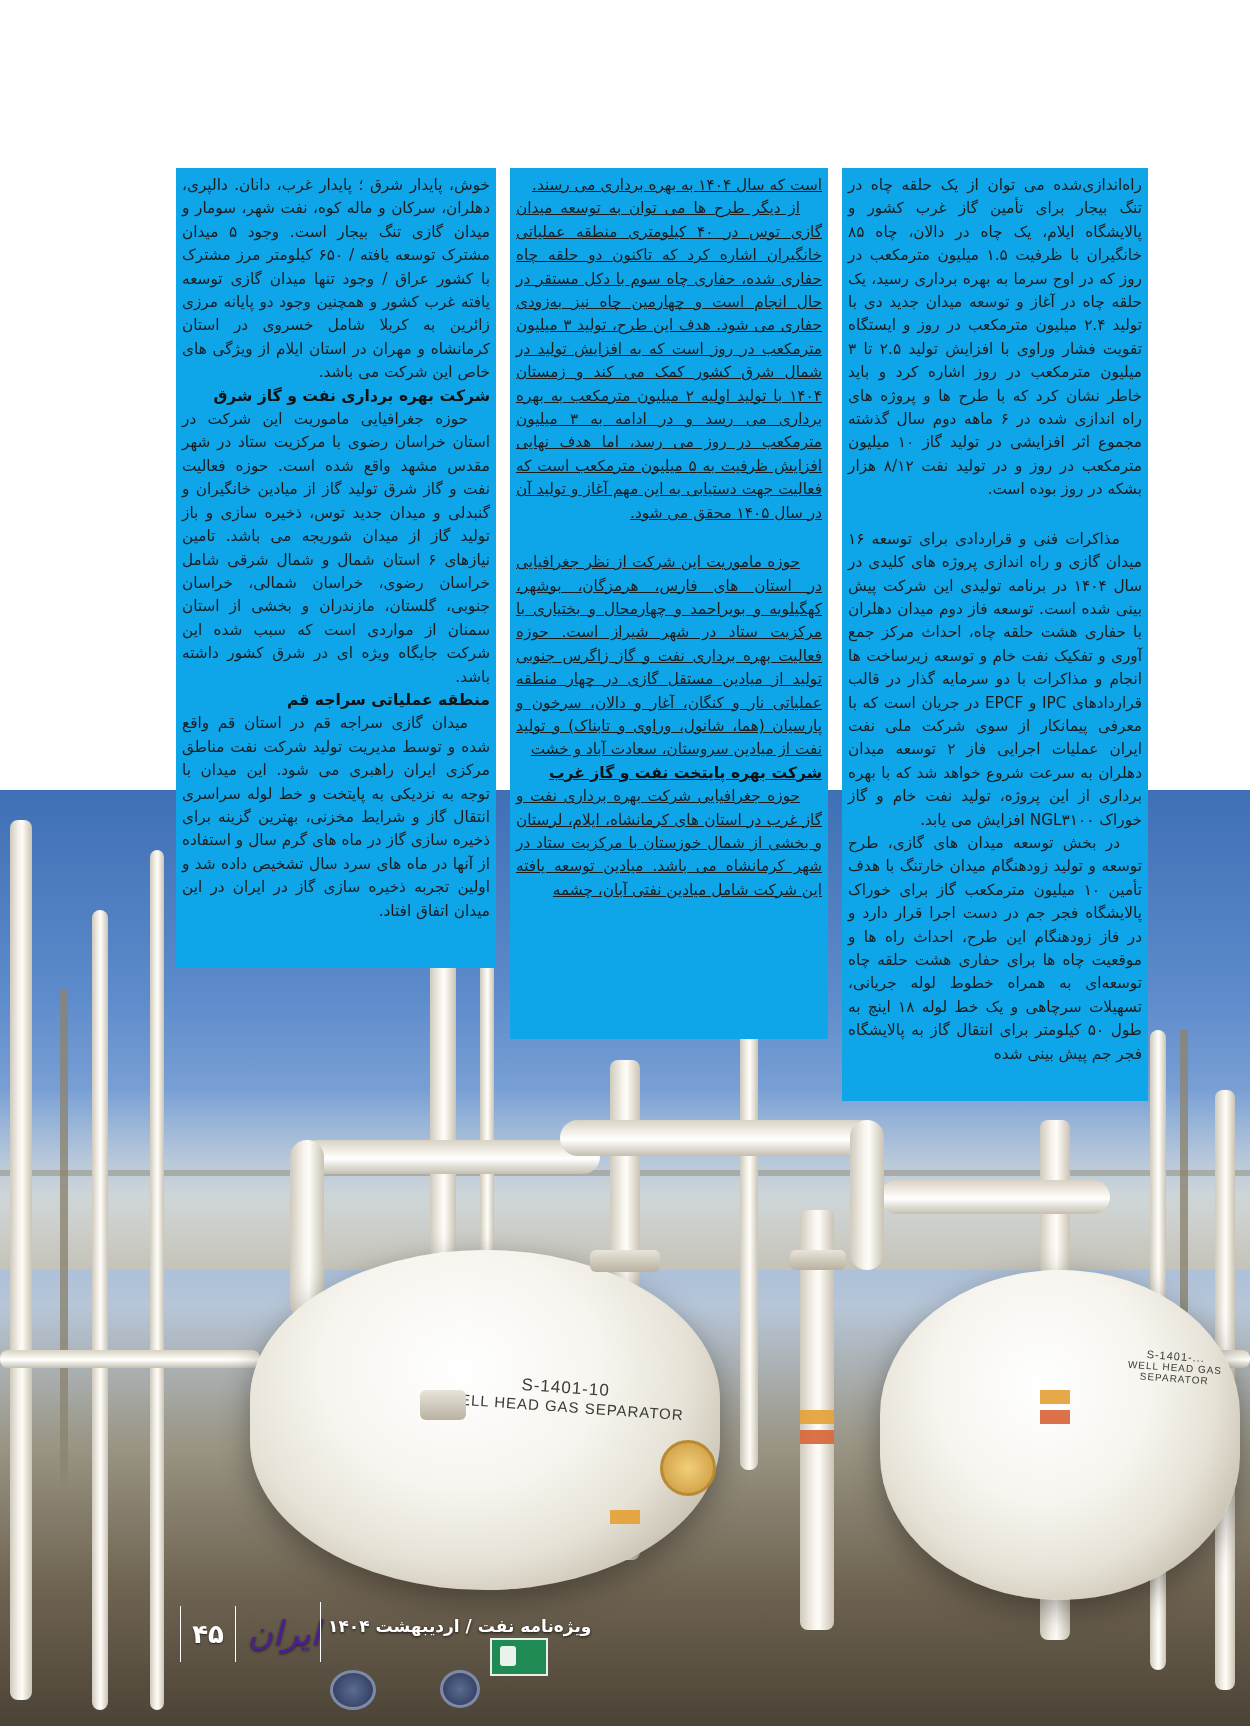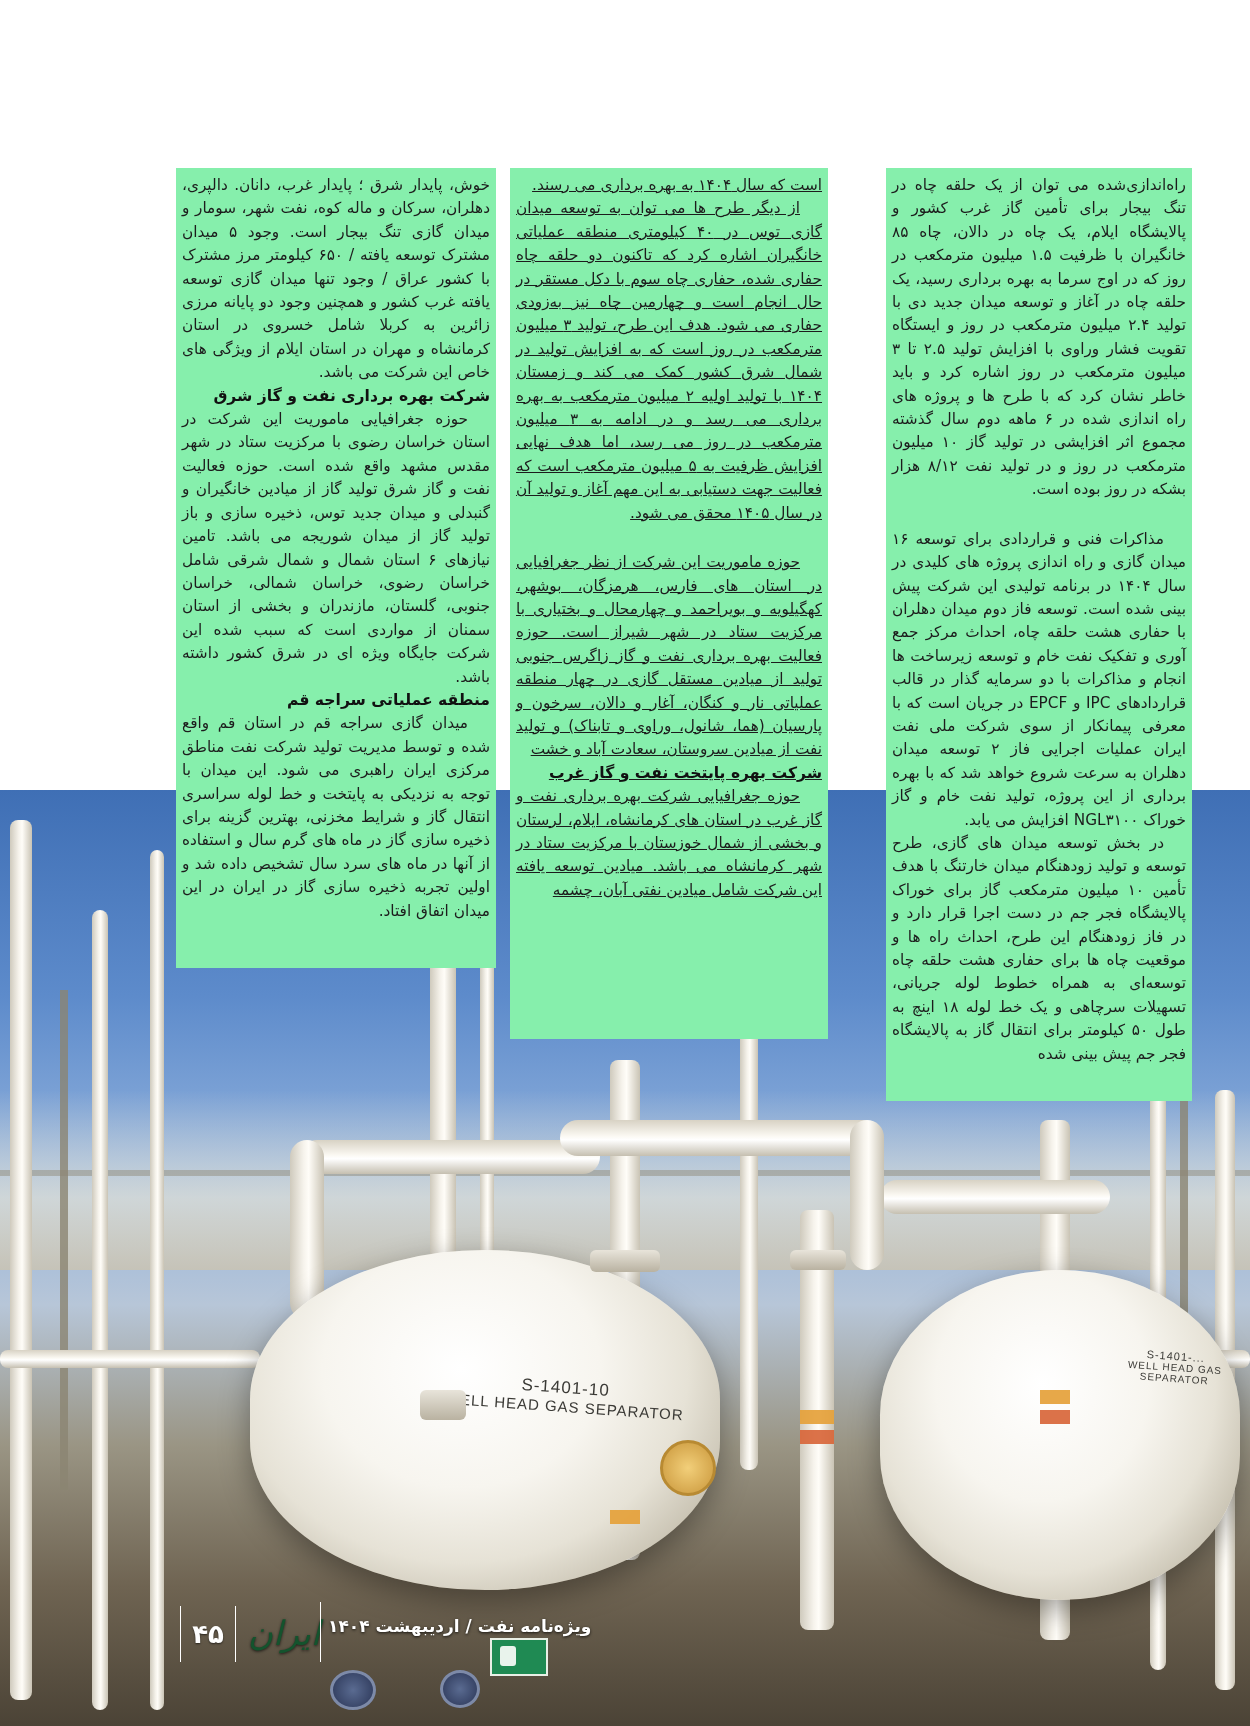--- a/index.html
+++ b/index.html
@@ -27,39 +27,39 @@
     .stripe { position: absolute; height: 14px; background: #e5a13a; opacity: .92; }
     .stripe.red { background: #d8663a; }
     .flange { position: absolute; border-radius: 6px; background: linear-gradient(180deg, #e8e4da, #b9b2a1); }
     .badge { position: absolute; border-radius: 50%; background: radial-gradient(circle, #f2cf7a, #c9963a); border: 3px solid #b88a32; }
     .exit-sign { position: absolute; background: #1f8a53; border: 2px solid #e9efe6; }
     .exit-sign::after { content: ""; position: absolute; left: 8px; top: 6px; width: 16px; height: 20px; background: #e9f3ec; border-radius: 3px; }
     .valve { position: absolute; border-radius: 50%; background: radial-gradient(circle, #5a6b91, #2a3556); border: 3px solid #7d8aa8; }
 
     
     .col {
-      position: absolute; background: #86efac; direction: rtl; text-align: justify;
+      position: absolute; background: #0ea5e9; direction: rtl; text-align: justify;
       font-family: "DejaVu Sans", sans-serif; font-size: 15.3px; line-height: 23.4px; color: #1c1c1c;
       padding: 0 6px;
     }
     .col p { text-indent: 0; }
     .col p.indent { text-indent: 22px; }
     .col h3 { font-size: 15.6px; line-height: 23.4px; font-weight: bold; color: #111; text-align: right; }
     .col h2 { font-size: 16.5px; line-height: 25px; font-weight: bold; color: #111; text-align: right; }
     .col .gap { height: 26px; }
 
-    #col-right { left: 886px; top: 168px; width: 306px; height: 933px; padding-top: 6px; }
+    #col-right { left: 842px; top: 168px; width: 306px; height: 933px; padding-top: 6px; }
     #col-middle { left: 510px; top: 168px; width: 318px; height: 871px; padding-top: 6px; text-decoration: underline; }
     #col-left { left: 176px; top: 168px; width: 320px; height: 800px; padding-top: 6px; }
 
     
     .footer { position: absolute; left: 180px; top: 1600px; height: 70px; width: 640px; direction: ltr; }
     .page-num { position: absolute; left: 0; top: 6px; width: 56px; height: 56px; border-left: 1px solid #fff; border-right: 1px solid #fff;
       color: #fff; font-family: "DejaVu Sans", sans-serif; font-size: 26px; font-weight: bold; text-align: center; line-height: 56px; text-shadow: 0 1px 2px rgba(0,0,0,.6); }
-    .logo { position: absolute; left: 68px; top: 2px; width: 62px; height: 62px; color: #14532d; font-family: "DejaVu Serif", serif; font-style: italic; font-size: 34px; line-height: 62px; text-align: left; text-shadow: 0 1px 3px rgba(0,0,0,.7); }
+    .logo { position: absolute; left: 68px; top: 2px; width: 62px; height: 62px; color: #4c1d95; font-family: "DejaVu Serif", serif; font-style: italic; font-size: 34px; line-height: 62px; text-align: left; text-shadow: 0 1px 3px rgba(0,0,0,.7); }
     .footer-sep { position: absolute; left: 140px; top: 2px; width: 1px; height: 60px; background: #fff; }
     .issue-title { position: absolute; left: 148px; top: 16px; direction: rtl; color: #fff; font-family: "DejaVu Sans", sans-serif; font-size: 17px; font-weight: bold; white-space: nowrap; text-shadow: 0 1px 3px rgba(0,0,0,.8); }
   </style>
 </head>
 <body>
 
 <div class="photo">
   <div class="sky-haze"></div>
 
   <div class="structure" style="left:60px;top:200px;width:8px;height:500px;"></div>

